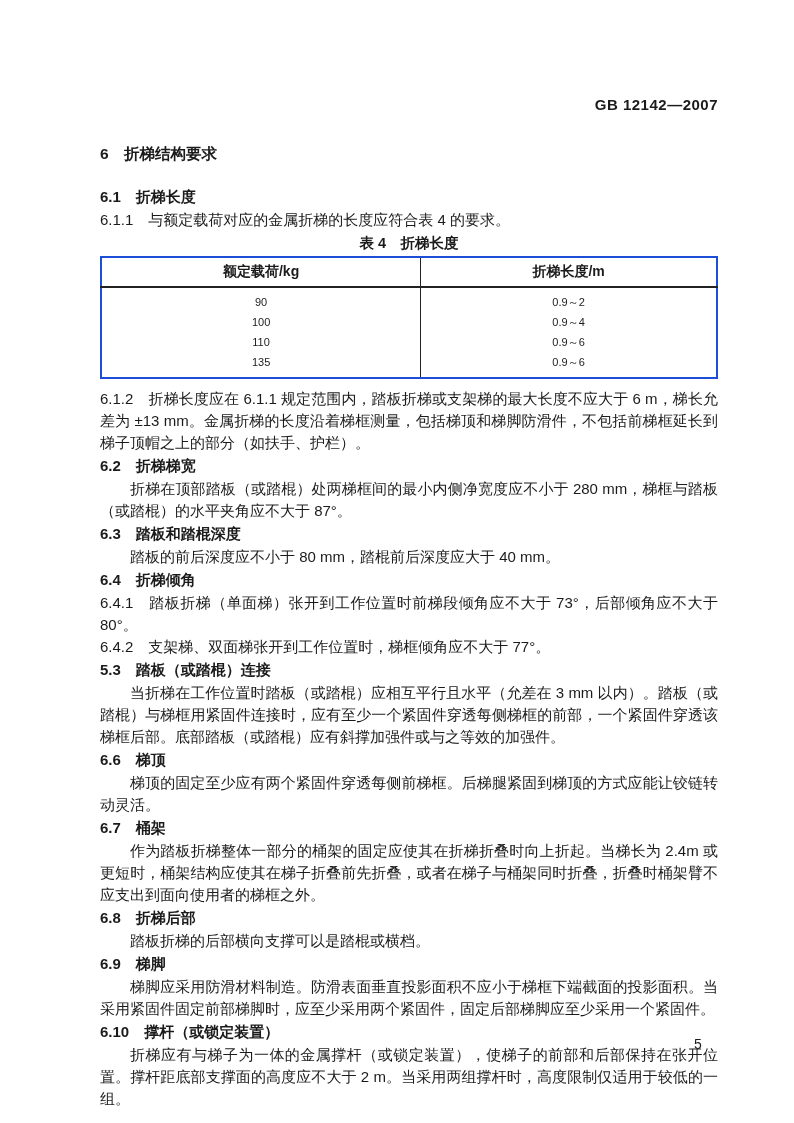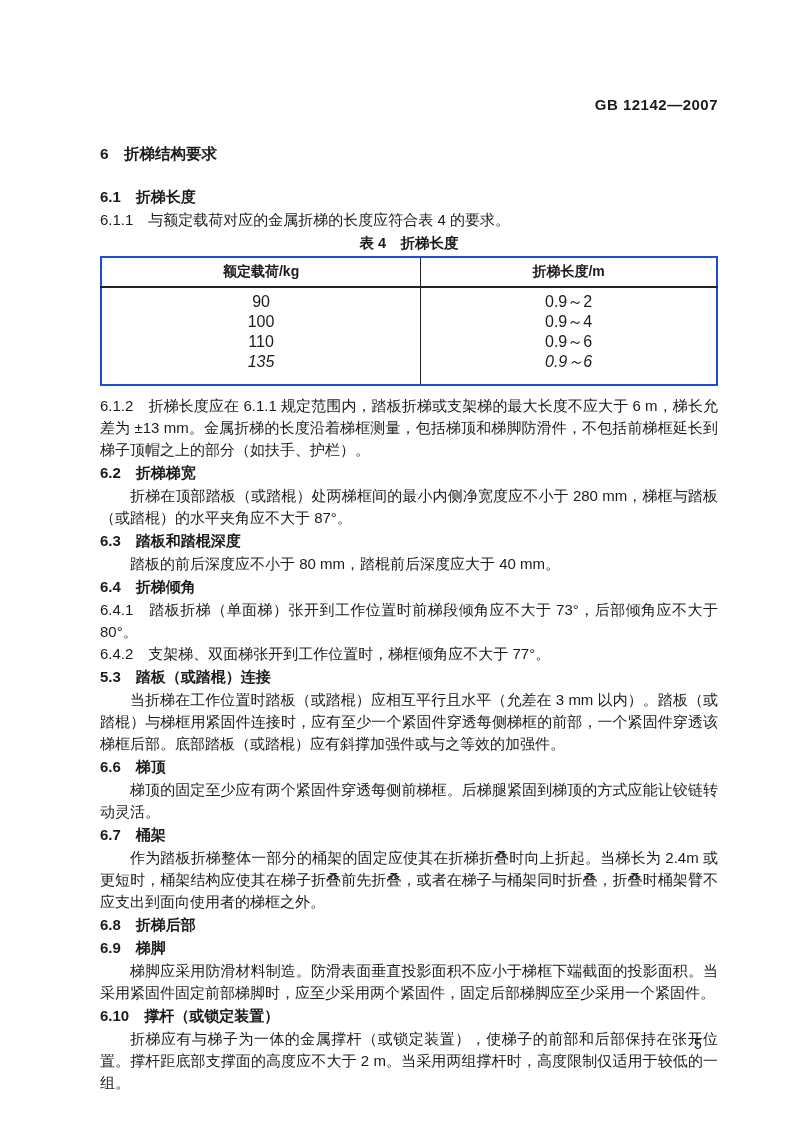--- a/index.html
+++ b/index.html
@@ -58,33 +58,33 @@
   }
   table.rated th {
     border-bottom: 2px solid #222;
     font-weight: bold;
     font-size: 14px;
     height: 26px;
     text-align: center;
     padding: 1px 2px;
   }
   table.rated td {
-    font-size: 16px;
+    font-size: 11px;
     text-align: center;
     height: 20px;
     padding: 0 2px;
     line-height: 20px;
   }
   table.rated th:first-child,
   table.rated td:first-child {
     border-right: 1px solid #222;
     width: 51%;
   }
   table.rated tbody tr:first-child td { padding-top: 4px; }
-  table.rated tbody tr:last-child td { padding-bottom: 12px; font-style: italic; }
+  table.rated tbody tr:last-child td { padding-bottom: 5px; }
   .page-number {
     position: absolute;
     top: 1036px;
     left: 694px;
     font-size: 14px;
   }
 </style>
 </head>
 <body>
 
@@ -140,20 +140,21 @@
   <div class="h2">5.3　踏板（或踏棍）连接</div>
   <p class="indent">当折梯在工作位置时踏板（或踏棍）应相互平行且水平（允差在 3 mm 以内）。踏板（或踏棍）与梯框用紧固件连接时，应有至少一个紧固件穿透每侧梯框的前部，一个紧固件穿透该梯框后部。底部踏板（或踏棍）应有斜撑加强件或与之等效的加强件。</p>
 
   <div class="h2">6.6　梯顶</div>
   <p class="indent">梯顶的固定至少应有两个紧固件穿透每侧前梯框。后梯腿紧固到梯顶的方式应能让铰链转动灵活。</p>
 
   <div class="h2">6.7　桶架</div>
   <p class="indent">作为踏板折梯整体一部分的桶架的固定应使其在折梯折叠时向上折起。当梯长为 2.4m 或更短时，桶架结构应使其在梯子折叠前先折叠，或者在梯子与桶架同时折叠，折叠时桶架臂不应支出到面向使用者的梯框之外。</p>
 
   <div class="h2">6.8　折梯后部</div>
+  <p class="indent">踏板折梯的后部横向支撑可以是踏棍或横档。</p>
 
   <div class="h2">6.9　梯脚</div>
   <p class="indent">梯脚应采用防滑材料制造。防滑表面垂直投影面积不应小于梯框下端截面的投影面积。当采用紧固件固定前部梯脚时，应至少采用两个紧固件，固定后部梯脚应至少采用一个紧固件。</p>
 
   <div class="h2">6.10　撑杆（或锁定装置）</div>
   <p class="indent">折梯应有与梯子为一体的金属撑杆（或锁定装置），使梯子的前部和后部保持在张开位置。撑杆距底部支撑面的高度应不大于 2 m。当采用两组撑杆时，高度限制仅适用于较低的一组。</p>
 
 </div>
 
 <div class="page-number">5</div>

